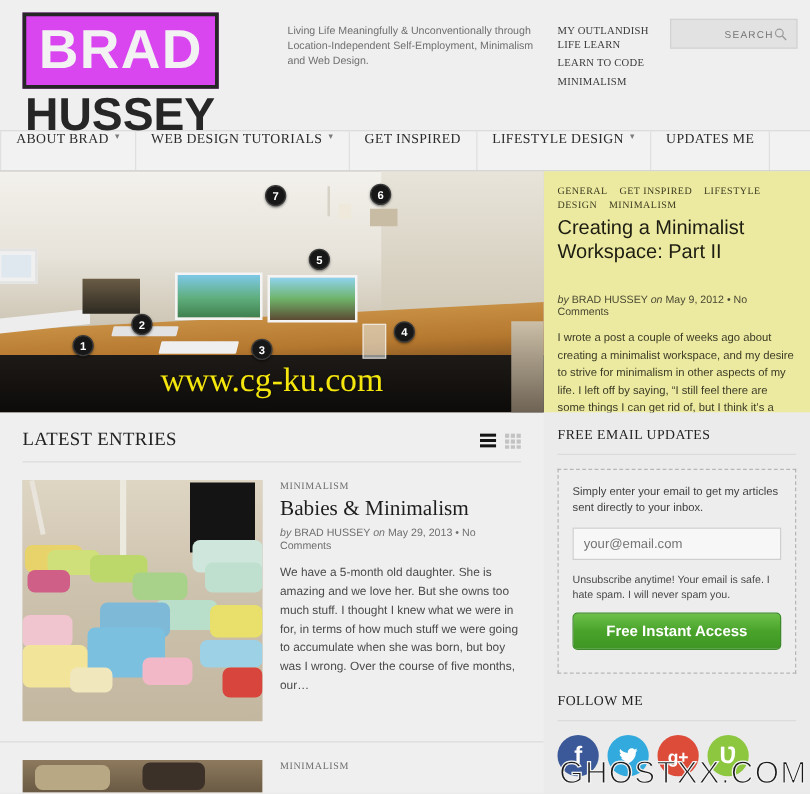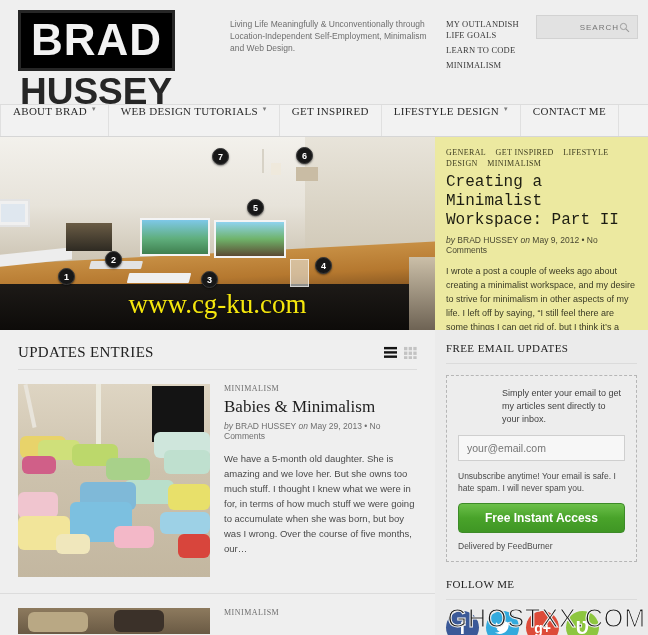--- a/index.html
+++ b/index.html
@@ -13,21 +13,21 @@
 
   
   .header {
     position: relative;
     height: 105px;
     background: #efefef;
     border-bottom: 1px solid #dcdcdc;
   }
   .logo { position: absolute; left: 18px; top: 10px; }
   .logo-top {
-    background: #000000;
+    background: #d946ef;
     color: #f2f2f2;
     font-family: "Liberation Sans", sans-serif;
     font-weight: bold;
     font-size: 44px;
     letter-spacing: 1px;
     line-height: 44px;
     padding: 5px 10px 6px 10px;
     display: inline-block;
     border: 3px solid #262626;
   }
@@ -228,25 +228,25 @@
   .feat-cats {
     font-family: "Liberation Serif", serif;
     font-size: 8px;
     color: #3d3c20;
     letter-spacing: .4px;
     line-height: 11px;
     margin-bottom: 4px;
   }
   .feat-cats span { margin-right: 7px; }
   .feat-title {
-    font-family: Liberation Mono, monospace;
+    font-family: Liberation Sans, sans-serif;
     font-size: 16px;
     line-height: 19px;
     color: #1d1d12;
-    margin-bottom: 5px;
+    margin-bottom: 23px;
   }
   .feat-meta {
     font-size: 8.5px;
     color: #4a4932;
     margin-bottom: 9px;
   }
   .feat-meta i { font-style: italic; }
   .feat-excerpt {
     font-size: 9px;
     line-height: 14px;
@@ -337,21 +337,20 @@
     margin-bottom: 11px;
   }
   .optin {
     border: 1px dashed #b6b6b6;
     background: #ededed;
     padding: 11px 11px 10px 11px;
   }
   .optin-text {
     font-size: 9px; line-height: 13px; color: #3f3f3f;
     margin-bottom: 9px;
-    margin-left: 44px;
   }
   .optin input {
     width: 100%; height: 26px;
     border: 1px solid #cfcfcf;
     background: #f7f7f7;
     font-size: 10.5px;
     color: #8d8d8d;
     padding: 0 8px;
     outline: none;
     font-family: "Liberation Sans", sans-serif;
@@ -403,21 +402,21 @@
 <div class="page">
 
   <div class="header">
     <div class="logo">
       <div class="logo-top">BRAD</div>
       <div class="logo-bottom">HUSSEY</div>
     </div>
     <div class="tagline">Living Life Meaningfully &amp; Unconventionally through Location-Independent Self-Employment, Minimalism and Web Design.</div>
 
     <div class="toplinks">
-      <a href="#">MY OUTLANDISH LIFE GOALS</a>
+      <a href="#">MY OUTLANDISH LIFE LEARN</a>
       <a href="#">LEARN TO CODE</a>
       <a href="#">MINIMALISM</a>
     </div>
 
     <div class="searchwrap">
       <input type="text" placeholder="SEARCH" style="">
       <svg class="search-icon" viewBox="0 0 16 16">
         <circle cx="6.5" cy="6.5" r="4.5" fill="none" stroke="#9a9a9a" stroke-width="1.4"></circle>
         <line x1="10" y1="10" x2="14.5" y2="14.5" stroke="#9a9a9a" stroke-width="1.6"></line>
       </svg>
@@ -434,21 +433,21 @@
       <span class="caret">▾</span>
     </div>
     <div class="nav-item">
       <span>GET INSPIRED</span>
     </div>
     <div class="nav-item">
       <span>LIFESTYLE DESIGN</span>
       <span class="caret">▾</span>
     </div>
     <div class="nav-item">
-      <span>CONTACT ME</span>
+      <span>UPDATES ME</span>
     </div>
   </div>
 
   <div class="hero-row">
 
     <div class="hero">
       <div class="wall"></div>
       <div class="wall-right"></div>
       <div class="hangrod"></div>
       <div class="shelf2"></div>
@@ -498,21 +497,21 @@
         <span>No Comments</span>
       </div>
       <div class="feat-excerpt">I wrote a post a couple of weeks ago about creating a minimalist workspace, and my desire to strive for minimalism in other aspects of my life. I left off by saying, “I still feel there are some things I can get rid of, but I think it’s a start.”…</div>
     </div>
   </div>
 
   <div class="content">
 
     <div class="main-col">
       <div class="section-head">
-        <div class="section-title">UPDATES ENTRIES</div>
+        <div class="section-title">LATEST ENTRIES</div>
         <div class="view-toggles">
           <svg class="icon-list" viewBox="0 0 14 14">
             <rect x="0" y="1" width="14" height="2.6" fill="#141414"></rect>
             <rect x="0" y="5.6" width="14" height="2.6" fill="#141414"></rect>
             <rect x="0" y="10.2" width="14" height="2.6" fill="#141414"></rect>
           </svg>
           <svg class="icon-grid" viewBox="0 0 14 14">
             <rect x="0" y="1" width="3.6" height="3.6" fill="#c3c3c3"></rect>
             <rect x="5" y="1" width="3.6" height="3.6" fill="#c3c3c3"></rect>
             <rect x="10" y="1" width="3.6" height="3.6" fill="#c3c3c3"></rect>
@@ -580,21 +579,20 @@
 
     <div class="side-col">
 
       <div>
         <div class="widget-title">FREE EMAIL UPDATES</div>
         <div class="optin">
           <div class="optin-text">Simply enter your email to get my articles sent directly to your inbox.</div>
           <input type="text" placeholder="your@email.com" style="">
           <div class="optin-note">Unsubscribe anytime! Your email is safe. I hate spam. I will never spam you.</div>
           <button class="cta-btn">Free Instant Access</button>
-          <div class="optin-foot">Delivered by FeedBurner</div>
         </div>
       </div>
 
       <div class="follow-wrap">
         <div class="widget-title">FOLLOW ME</div>
         <div class="social-row">
           <div class="social" style="background:#3b5998;font-size:19px;">f</div>
           <div class="social" style="background:#33aadd;font-size:17px;">
             <svg viewBox="0 0 20 20" width="19" height="19">
               <path d="M18 5.2c-.6.3-1.2.5-1.9.6.7-.4 1.2-1 1.4-1.8-.6.4-1.3.7-2.1.8-.6-.6-1.5-1-2.4-1-1.8 0-3.3 1.5-3.3 3.3 0 .3 0 .5.1.7C7.1 7.7 4.8 6.4 3.3 4.5c-.3.5-.4 1-.4 1.6 0 1.1.6 2.1 1.5 2.7-.5 0-1-.2-1.5-.4 0 1.6 1.1 2.9 2.6 3.2-.3.1-.6.1-.9.1-.2 0-.4 0-.6-.1.4 1.3 1.6 2.3 3.1 2.3-1.1.9-2.5 1.4-4.1 1.4H2c1.5.9 3.2 1.5 5.1 1.5 6.1 0 9.4-5 9.4-9.4v-.4c.6-.5 1.1-1.1 1.5-1.8z" fill="#fff"></path>

